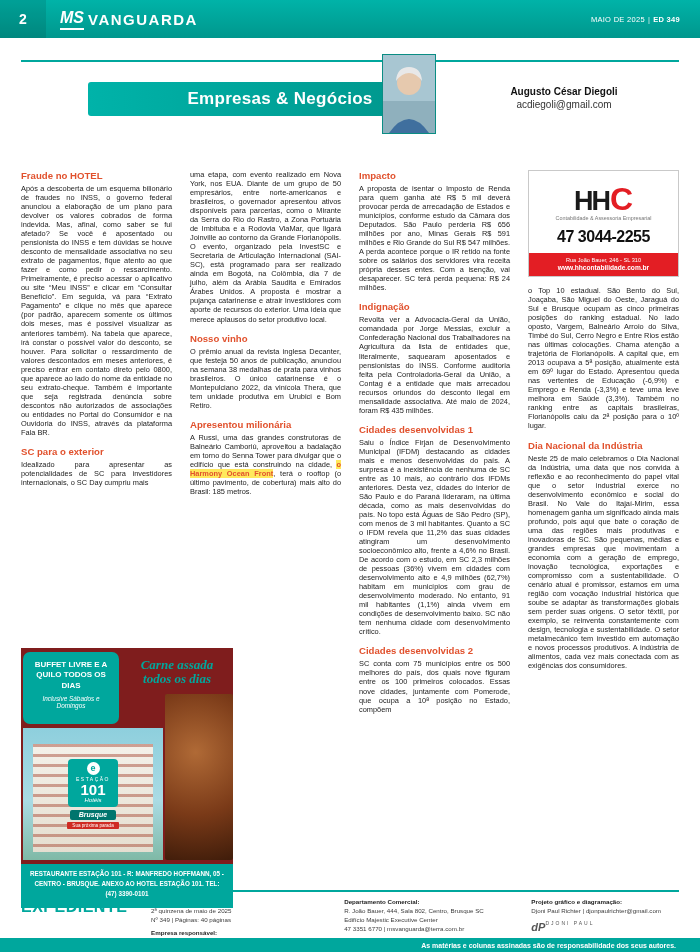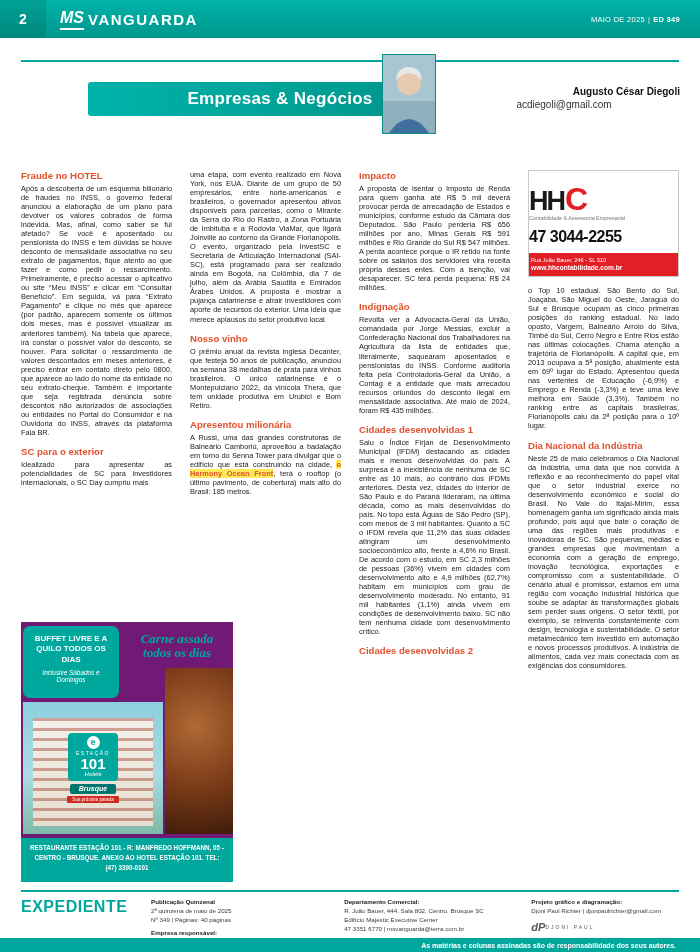--- a/index.html
+++ b/index.html
@@ -19,44 +19,44 @@
   .issue .sep { margin:0 3px; opacity:.85; }
   .issue b { font-weight:800; }
 
   
   .rule { position:absolute; top:60px; left:21px; width:658px; height:2px; background:#00a79d; }
   .banner { position:absolute; top:82px; left:88px; width:344px; height:34px; border-radius:3px;
     background:linear-gradient(90deg,#00b3a9,#00958b); color:#fff; font-size:17px; font-weight:bold;
     display:flex; align-items:center; justify-content:center; letter-spacing:.3px;padding-left:40px; }
   .author-photo { position:absolute; top:55px; left:383px; width:52px; height:78px; outline:1px solid #0a8d84; }
   .author-info { position:absolute; top:86px; left:448px; width:232px; text-align:center; }
-  .author-name { font-size:10px; font-weight:bold; color:#111;text-align:right; }
+  .author-name { font-size:10px; font-weight:bold; color:#111; }
   .author-email { font-size:10px; color:#333; margin-top:2px; }
 
   
   .cols { position:absolute; top:170px; left:21px; width:658px; height:718px; display:flex; gap:18px; }
   .col { flex:1; min-width:0; }
   .art { margin-bottom:9px; }
   .art h3 { font-size:9.6px; font-weight:bold; color:#e1512d; margin-bottom:3px; }
   .txt { font-size:7.4px; line-height:1.22; text-align:justify; color:#222; }
   .cont { margin-bottom:9px; }
   .hl { background:#ffe95c; color:#e1512d; font-weight:bold; }
 
   
-  .ad-hhc { border:1px solid #c9c9c9; background:#fff; text-align:left; margin-bottom:9px; padding-top:10px; }
+  .ad-hhc { border:1px solid #c9c9c9; background:#fff; text-align:center; margin-bottom:9px; padding-top:10px; }
   .hhc-hh { font-size:27px; font-weight:900; letter-spacing:-2px; color:#1a1a1a; }
   .hhc-c { font-size:32px; font-weight:900; color:#e31e24; margin-left:1px; }
   .hhc-tag { font-size:5.4px; color:#777; margin-top:-3px; }
   .hhc-phone { font-size:16px; font-weight:800; color:#101010; margin:7px 0; letter-spacing:-0.5px; }
   .hhc-band { background:#e31e24; color:#fff; padding:4px 2px 5px; }
   .hhc-addr { font-size:5.6px; }
   .hhc-site { font-size:6.6px; font-weight:bold; margin-top:1px; }
 
   
-  .ad-buffet { position:absolute; left:0; top:452px; width:212px; height:260px; background:#701a75; z-index:2; }
+  .ad-buffet { position:absolute; left:0; top:478px; width:212px; height:260px; background:#7f1d1d; z-index:2; }
   .bf-head { position:absolute; left:2px; top:4px; width:96px; height:72px; background:#00a79d; border-radius:7px;
     color:#fff; text-align:center; padding:8px 6px; }
   .bf-title { font-size:8px; font-weight:800; line-height:1.3; }
   .bf-sub { font-size:6.4px; font-style:italic; margin-top:4px; }
   .bf-script { position:absolute; left:102px; top:10px; width:108px; text-align:center; color:#00a79d;
     font-family:"Liberation Serif", serif; font-style:italic; font-weight:bold; font-size:13px; line-height:1.05; }
   .bf-ribs { position:absolute; right:0; top:46px; width:68px; height:166px; border-radius:2px;
     background:radial-gradient(circle at 45% 35%, #b06a36, #7a3a18 55%, #3f1c0a 100%); }
   .bf-building { position:absolute; left:2px; top:80px; width:140px; height:132px; overflow:hidden;
     background:linear-gradient(180deg,#8ecfdd 0%, #aadbe4 55%, #7fb9a6 100%);
@@ -82,21 +82,21 @@
   
   .expediente { position:absolute; top:890px; left:21px; width:658px; border-top:2px solid #00a79d;
     padding-top:6px; display:flex; gap:10px; }
   .exp-title { color:#00a79d; font-size:16px; font-weight:bold; width:122px; letter-spacing:.5px; }
   .exp-col { font-size:6.2px; line-height:1.45; color:#3c3c3c; }
   .exp-col .lbl { font-weight:bold; color:#222; }
   .exp-a { width:186px; }
   .exp-b { width:180px; }
   .exp-c { width:150px; }
   .exp-block2 { margin-top:4px; }
-  .dp-logo { margin-top:4px; display:flex; align-items:center; gap:0; }
+  .dp-logo { margin-top:4px; display:flex; gap:0; }
   .dp { font-size:11px; font-weight:800; font-style:italic; color:#555; }
   .dp-name { font-size:5px; letter-spacing:2px; color:#555; }
 
   
   .footbar { position:absolute; left:0; bottom:0; width:700px; height:14px; background:#00a79d; color:#fff;
     font-size:7px; font-weight:bold; display:flex; align-items:center; justify-content:flex-end; padding-right:24px; }
 </style>
 </head>
 <body>
 
@@ -167,20 +167,21 @@
       <article class="art">
         <h3>Indignação</h3>
         <p class="txt">Revolta ver a Advocacia-Geral da União, comandada por Jorge Messias, excluir a Confederação Nacional dos Trabalhadores na Agricultura da lista de entidades que, literalmente, saquearam aposentados e pensionistas do INSS. Conforme auditoria feita pela Controladoria-Geral da União, a Contag é a entidade que mais arrecadou recursos oriundos do desconto ilegal em mensalidade associativa. Até maio de 2024, foram R$ 435 milhões.</p>
       </article>
       <article class="art">
         <h3>Cidades desenvolvidas 1</h3>
         <p class="txt">Saiu o Índice Firjan de Desenvolvimento Municipal (IFDM) destacando as cidades mais e menos desenvolvidas do país. A surpresa é a inexistência de nenhuma de SC entre as 10 mais, ao contrário dos IFDMs anteriores. Desta vez, cidades do interior de São Paulo e do Paraná lideraram, na última década, como as mais desenvolvidas do país. No topo está Águas de São Pedro (SP), com menos de 3 mil habitantes. Quanto a SC o IFDM revela que 11,2% das suas cidades atingiram um desenvolvimento socioeconômico alto, frente a 4,6% no Brasil. De acordo com o estudo, em SC 2,3 milhões de pessoas (36%) vivem em cidades com desenvolvimento alto e 4,9 milhões (62,7%) habitam em municípios com grau de desenvolvimento moderado. No entanto, 91 mil habitantes (1,1%) ainda vivem em condições de desenvolvimento baixo. SC não tem nenhuma cidade com desenvolvimento crítico.</p>
       </article>
       <article class="art">
         <h3>Cidades desenvolvidas 2</h3>
+        <p class="txt">SC conta com 75 municípios entre os 500 melhores do país, dos quais nove figuram entre os 100 primeiros colocados. Essas nove cidades, juntamente com Pomerode, que ocupa a 10ª posição no Estado, compõem</p>
       </article>
     </section>
 
     <section class="col">
       <div class="ad-hhc">
         <div class="hhc-logo">
           <span class="hhc-hh">HH</span><span class="hhc-c">C</span>
         </div>
         <div class="hhc-tag">Contabilidade &amp; Assessoria Empresarial</div>
         <div class="hhc-phone">47 3044-2255</div>

